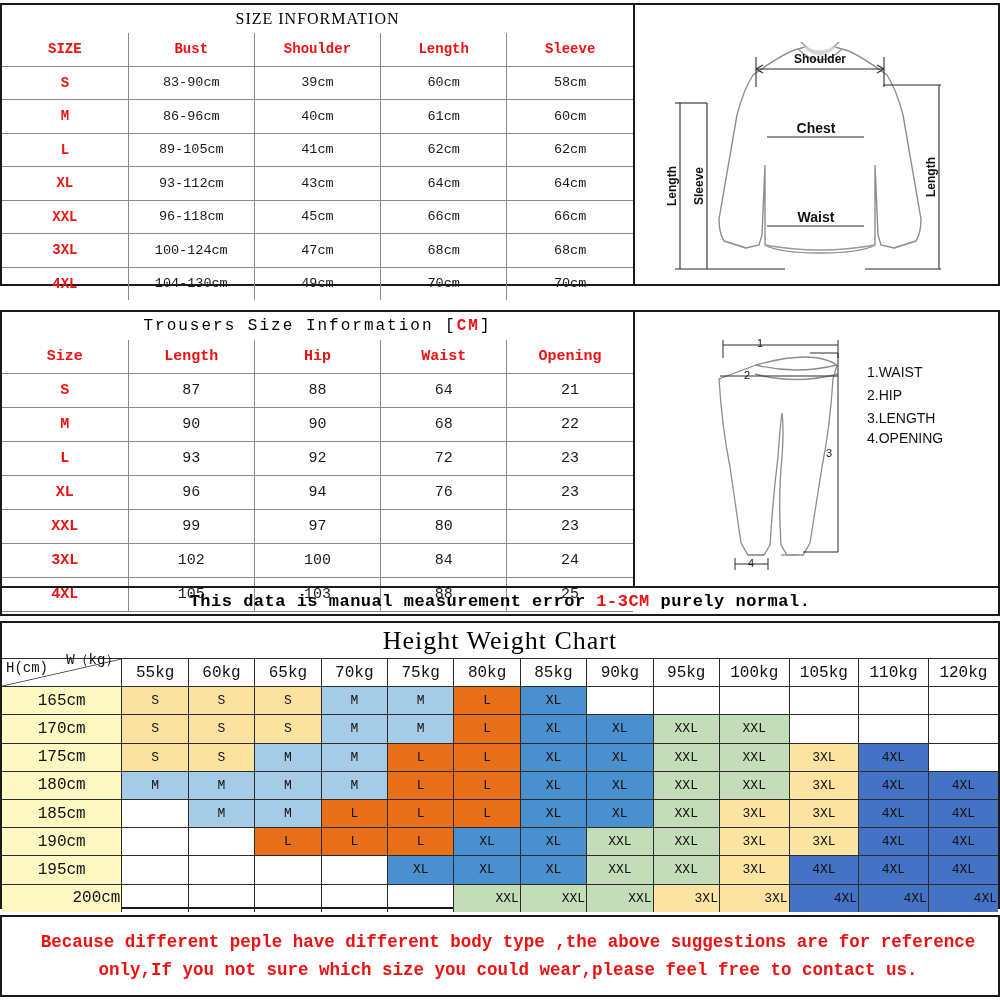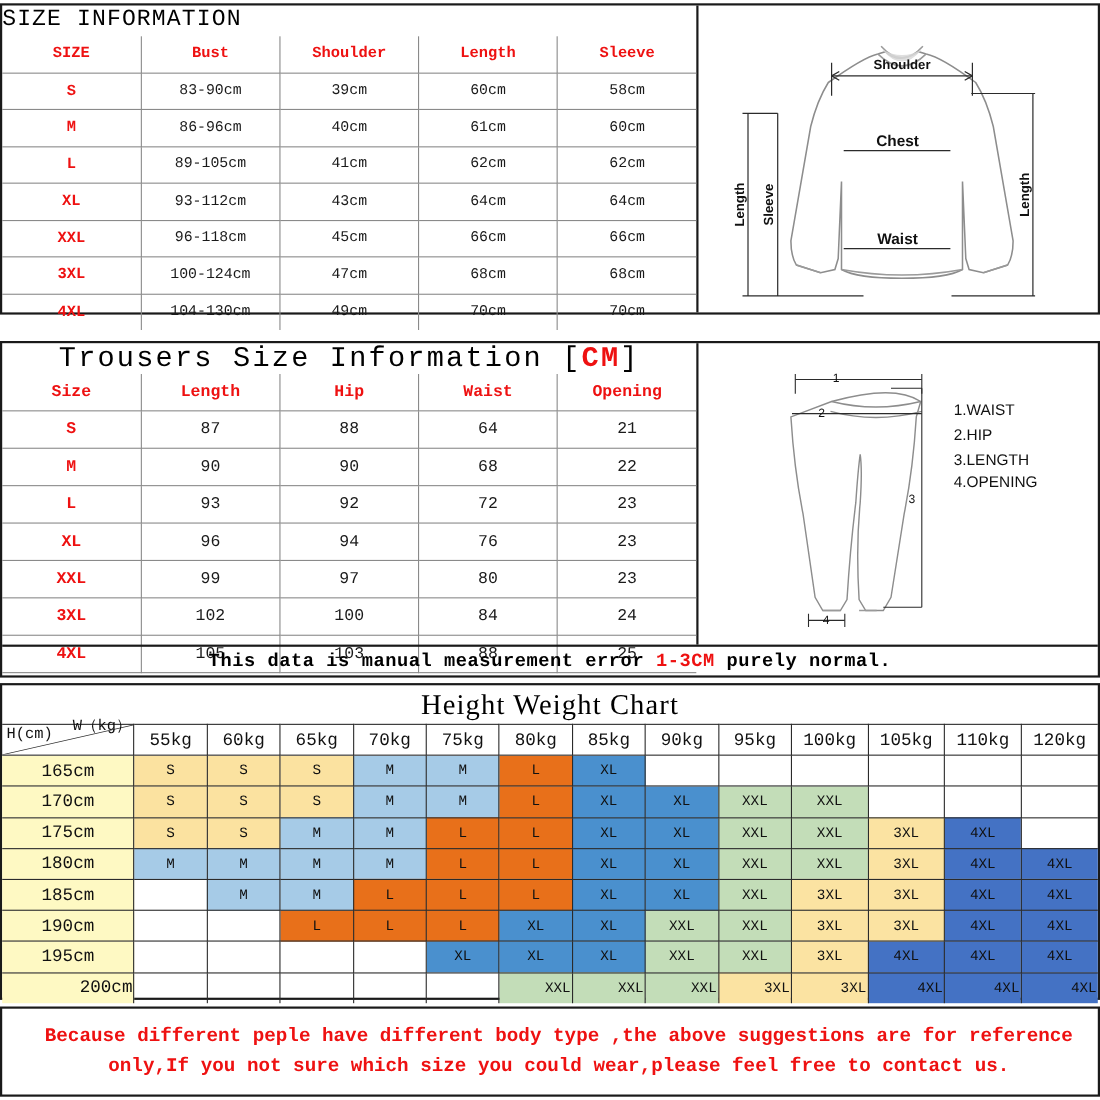--- a/index.html
+++ b/index.html
@@ -10,42 +10,42 @@
   }
   .page{width:1000px;height:1000px;position:relative;overflow:hidden;}
 
   
   .sec1{position:absolute;left:0;top:3px;width:1000px;height:283px;
         border:2px solid #1a1a1a;box-sizing:border-box;display:flex;}
   .sec1-left{width:635px;box-sizing:border-box;border-right:2px solid #1a1a1a;
              display:flex;flex-direction:column;}
   .sec1-right{flex:1;position:relative;}
 
-  .title1{height:28px;line-height:28px;font-size:21px;
-          letter-spacing:1px;font-family:Liberation Mono, monospace;}
+  .title1{height:28px;line-height:28px;text-align:center;font-size:16px;
+          letter-spacing:1px;font-family:Liberation Serif, serif;}
 
   table.grid{border-collapse:collapse;width:100%;table-layout:fixed;}
   table.grid td{border:1px solid #8a8a8a;text-align:center;
       font-family:"Liberation Mono","DejaVu Sans Mono",monospace;}
   .t1 td{height:30.5px;font-size:13.5px;color:#1a1a1a;}
   .t1 .hd{color:#ee1111;font-weight:bold;font-size:14px;}
   .t1 .sz{color:#ee1111;font-weight:bold;font-size:14px;}
   .t1 tr:first-child td{border-top:none;}
   .t1 td:first-child{border-left:none;}
   .t1 td:last-child{border-right:none;}
   .t1 tr:last-child td{border-bottom:none;}
 
   
   .sec2{position:absolute;left:0;top:310px;width:1000px;height:306px;
         border:2px solid #1a1a1a;box-sizing:border-box;}
   .sec2-inner{display:flex;height:274px;}
   .sec2-left{width:635px;box-sizing:border-box;border-right:2px solid #1a1a1a;
              display:flex;flex-direction:column;}
   .sec2-right{flex:1;position:relative;}
-  .title2{height:28px;line-height:28px;text-align:center;font-size:26px;
+  .title2{height:28px;line-height:28px;text-align:center;font-size:16px;
           letter-spacing:2px;}
   .title2 .cm{color:#ee1111;font-weight:bold;}
   .t2 td{height:31px;font-size:15px;color:#1a1a1a;}
   .t2 .hd{color:#ee1111;font-weight:bold;font-size:15px;}
   .t2 .sz{color:#ee1111;font-weight:bold;font-size:15px;}
   .t2 tr:first-child td{border-top:none;}
   .t2 td:first-child{border-left:none;}
   .t2 td:last-child{border-right:none;}
   .note-manual{position:absolute;left:0;right:0;bottom:0;height:28px;
       line-height:28px;text-align:center;font-size:17px;font-weight:bold;

